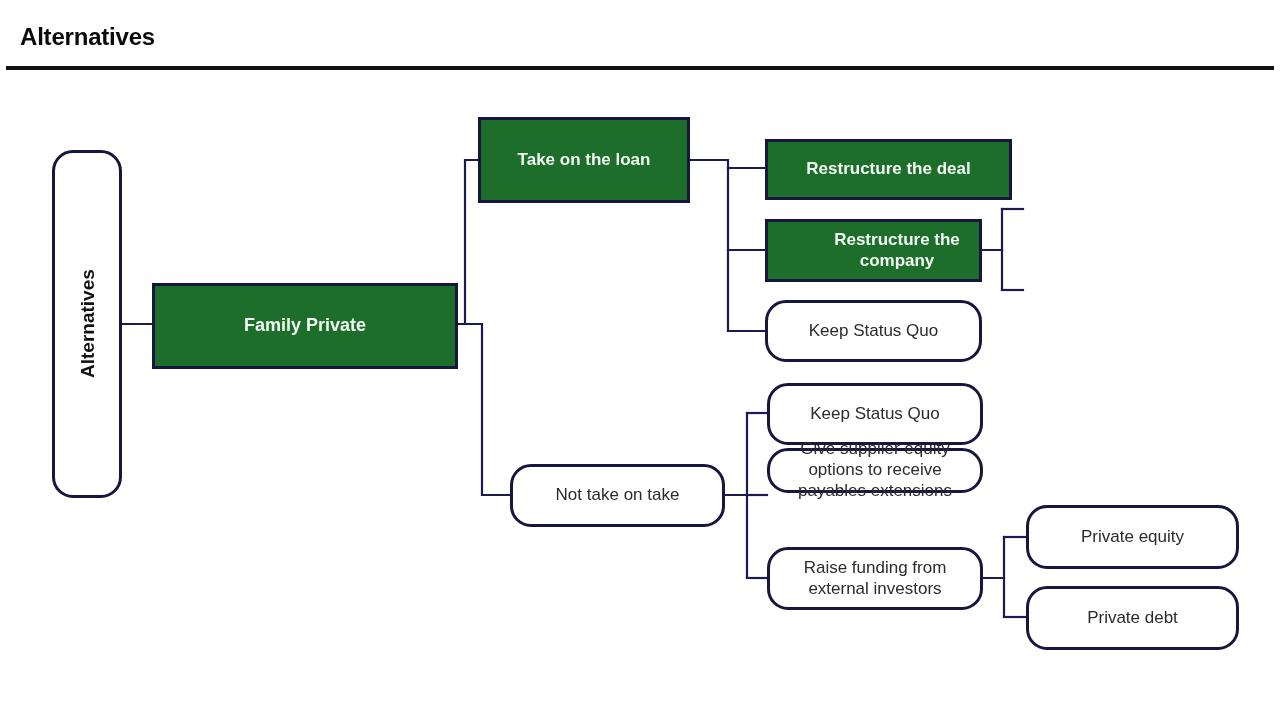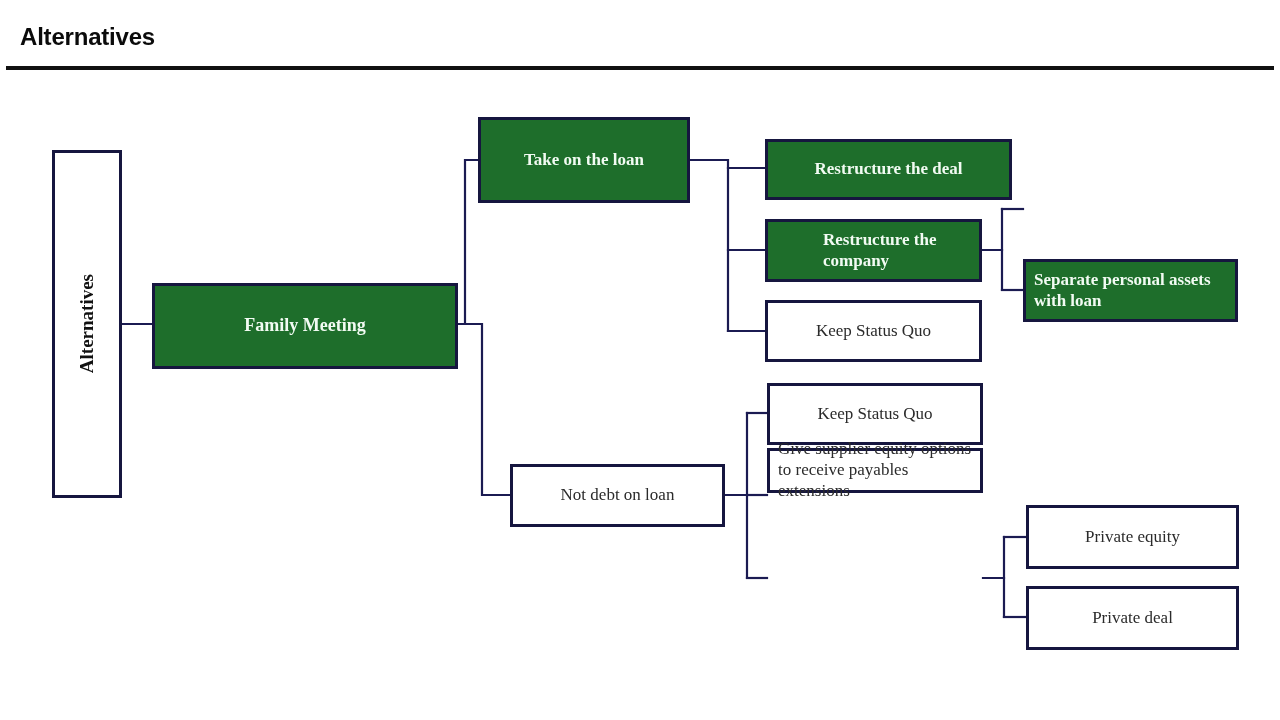--- a/index.html
+++ b/index.html
@@ -68,32 +68,33 @@
   }
 
   
   .node {
     position: absolute;
     box-sizing: border-box;
     border: 3px solid #16163f;
     display: flex;
     align-items: center;
     justify-content: center;
+    text-align: center;
     line-height: 1.22;
-    font-family: Liberation Serif, serif;
   }
   .node .label {
     display: block;
     padding: 0 8px;
   }
   .node.plain {
     background: #ffffff;
     color: #2b2b2b;
     font-weight: normal;
     font-size: 17px;
+    border-radius: 21px;
   }
   .node.green {
     background: #1e6e2b;
     color: #f2fbf3;
     font-weight: bold;
     font-size: 17px;
   }
 
   
   #node-root {
@@ -149,58 +150,58 @@
     <path d="M1004,578 L1004,537"></path>
     <path d="M1004,537 L1026,537"></path>
     <path d="M1004,617 L1026,617"></path>
   </svg>
 
   <div id="node-root" class="node plain">
     <span class="label">Alternatives</span>
   </div>
 
   <div class="node green" style="left:152px; top:283px; width:306px; height:86px; font-size:18px;">
-    <span class="label">Family Meeting</span>
+    <span class="label">Family Private</span>
   </div>
 
   <div class="node green" style="left:478px; top:117px; width:212px; height:86px;">
     <span class="label">Take on the loan</span>
   </div>
 
   <div class="node plain" style="left:510px; top:464px; width:215px; height:63px;">
-    <span class="label">Not debt on loan</span>
+    <span class="label">Not take on take</span>
   </div>
 
   <div class="node green" style="left:765px; top:139px; width:247px; height:61px;">
     <span class="label">Restructure the deal</span>
   </div>
 
   <div class="node green" style="left:765px; top:219px; width:217px; height:63px;padding-left:47px;">
     <span class="label">Restructure the company</span>
   </div>
 
   <div class="node plain" style="left:765px; top:300px; width:217px; height:62px;">
     <span class="label">Keep Status Quo</span>
   </div>
 
 
-  <div class="node green" style="left:1023px; top:259px; width:215px; height:63px;">
-    <span class="label">Separate personal assets with loan</span>
-  </div>
 
   <div class="node plain" style="left:767px; top:383px; width:216px; height:62px;">
     <span class="label">Keep Status Quo</span>
   </div>
 
   <div class="node plain" style="left:767px; top:448px; width:216px; height:45px;">
     <span class="label">Give supplier equity options to receive payables extensions</span>
   </div>
 
+  <div class="node plain" style="left:767px; top:547px; width:216px; height:63px;">
+    <span class="label">Raise funding from external investors</span>
+  </div>
 
   <div class="node plain" style="left:1026px; top:505px; width:213px; height:64px;">
     <span class="label">Private equity</span>
   </div>
 
   <div class="node plain" style="left:1026px; top:586px; width:213px; height:64px;">
-    <span class="label">Private deal</span>
+    <span class="label">Private debt</span>
   </div>
 
 </div>
 
 </body></html>

